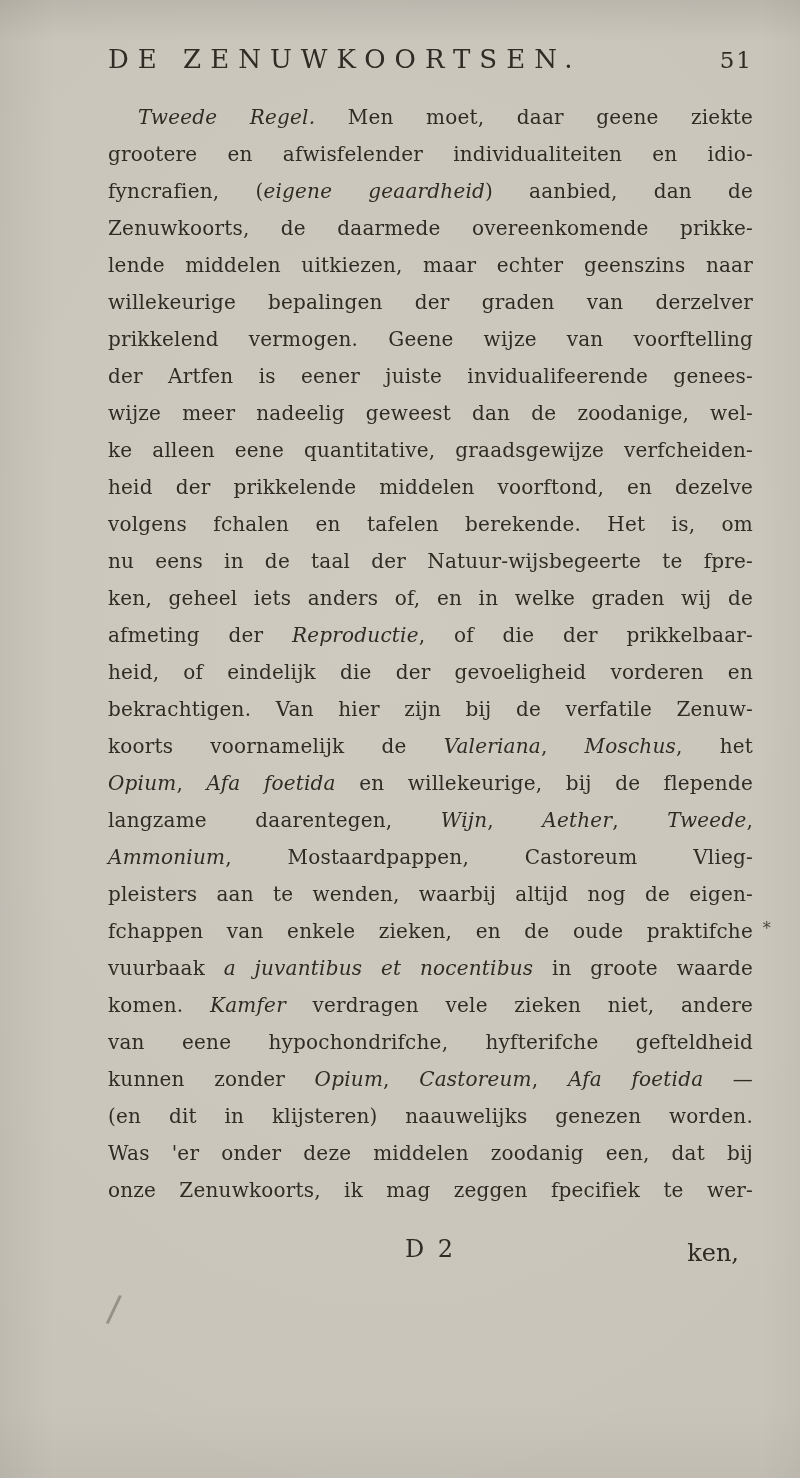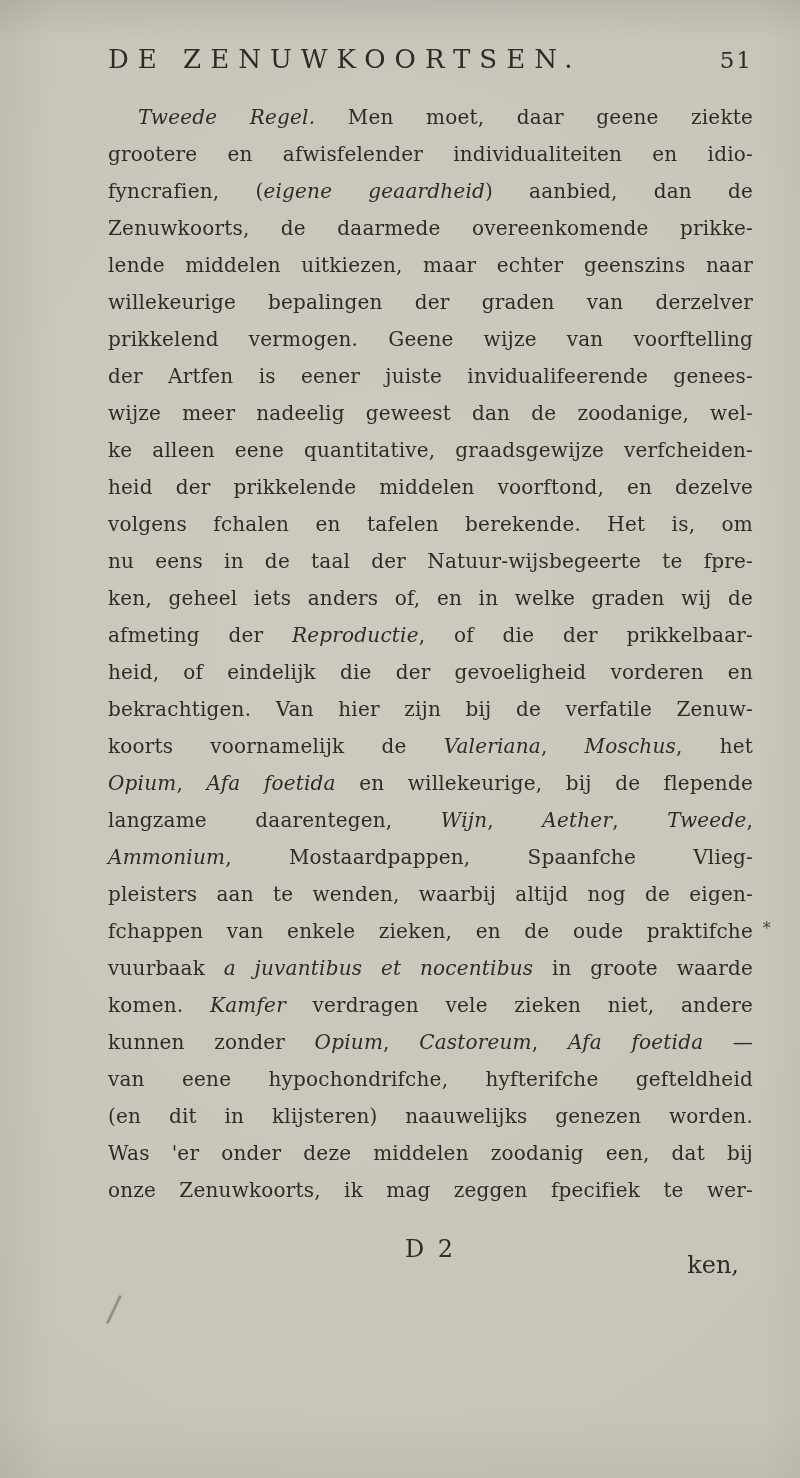--- a/index.html
+++ b/index.html
@@ -65,21 +65,21 @@
     width: 645px;
     font-size: 24px;
   }
   .signature {
     display: block;
     text-align: center;
     letter-spacing: 3px;
   }
   .catchword {
     position: absolute;
-    right: 14px; top: 16px;
+    right: 14px; top: 4px;
   }
   .pencil {
     position: absolute;
     left: 108px; top: 1288px;
     font-size: 36px;
     color: rgba(75, 68, 55, 0.40);
     transform: rotate(8deg);
     font-family: "DejaVu Sans", sans-serif;
   }
 </style>
@@ -107,27 +107,27 @@
       <div class="line"><span>heid der prikkelende middelen voorftond, en dezelve</span></div>
       <div class="line"><span>volgens fchalen en tafelen berekende. Het is, om</span></div>
       <div class="line"><span>nu eens in de taal der Natuur-wijsbegeerte te fpre-</span></div>
       <div class="line"><span>ken, geheel iets anders of, en in welke graden wij de</span></div>
       <div class="line"><span>afmeting der </span><span class="it">Reproductie</span><span>, of die der prikkelbaar-</span></div>
       <div class="line"><span>heid, of eindelijk die der gevoeligheid vorderen en</span></div>
       <div class="line"><span>bekrachtigen. Van hier zijn bij de verfatile Zenuw-</span></div>
       <div class="line"><span>koorts voornamelijk de </span><span class="it">Valeriana</span><span>, </span><span class="it">Moschus</span><span>, het</span></div>
       <div class="line"><span class="it">Opium</span><span>, </span><span class="it">Afa foetida</span><span> en willekeurige, bij de flepende</span></div>
       <div class="line"><span>langzame daarentegen, </span><span class="it">Wijn</span><span>, </span><span class="it">Aether</span><span>, </span><span class="it">Tweede</span><span>,</span></div>
-      <div class="line"><span class="it">Ammonium</span><span>, Mostaardpappen, Spaanfche Vlieg-</span></div>
+      <div class="line"><span class="it">Ammonium</span><span>, Mostaardpappen, Castoreum Vlieg-</span></div>
       <div class="line"><span>pleisters aan te wenden, waarbij altijd nog de eigen-</span></div>
       <div class="line"><span>fchappen van enkele zieken, en de oude praktifche</span><span class="margin-mark">*</span></div>
       <div class="line"><span>vuurbaak </span><span class="it">a juvantibus et nocentibus</span><span> in groote waarde</span></div>
       <div class="line"><span>komen. </span><span class="it">Kamfer</span><span> verdragen vele zieken niet, andere</span></div>
+      <div class="line"><span>van eene hypochondrifche, hyfterifche gefteldheid</span></div>
       <div class="line"><span>kunnen zonder </span><span class="it">Opium</span><span>, </span><span class="it">Castoreum</span><span>, </span><span class="it">Afa foetida</span><span> —</span></div>
-      <div class="line"><span>van eene hypochondrifche, hyfterifche gefteldheid</span></div>
       <div class="line"><span>(en dit in klijsteren) naauwelijks genezen worden.</span></div>
       <div class="line"><span>Was 'er onder deze middelen zoodanig een, dat bij</span></div>
       <div class="line"><span>onze Zenuwkoorts, ik mag zeggen fpecifiek te wer-</span></div>
     </div>
 
   <div class="footer">
     <span class="signature">D 2</span>
     <span class="catchword">ken,</span>
   </div>
 

